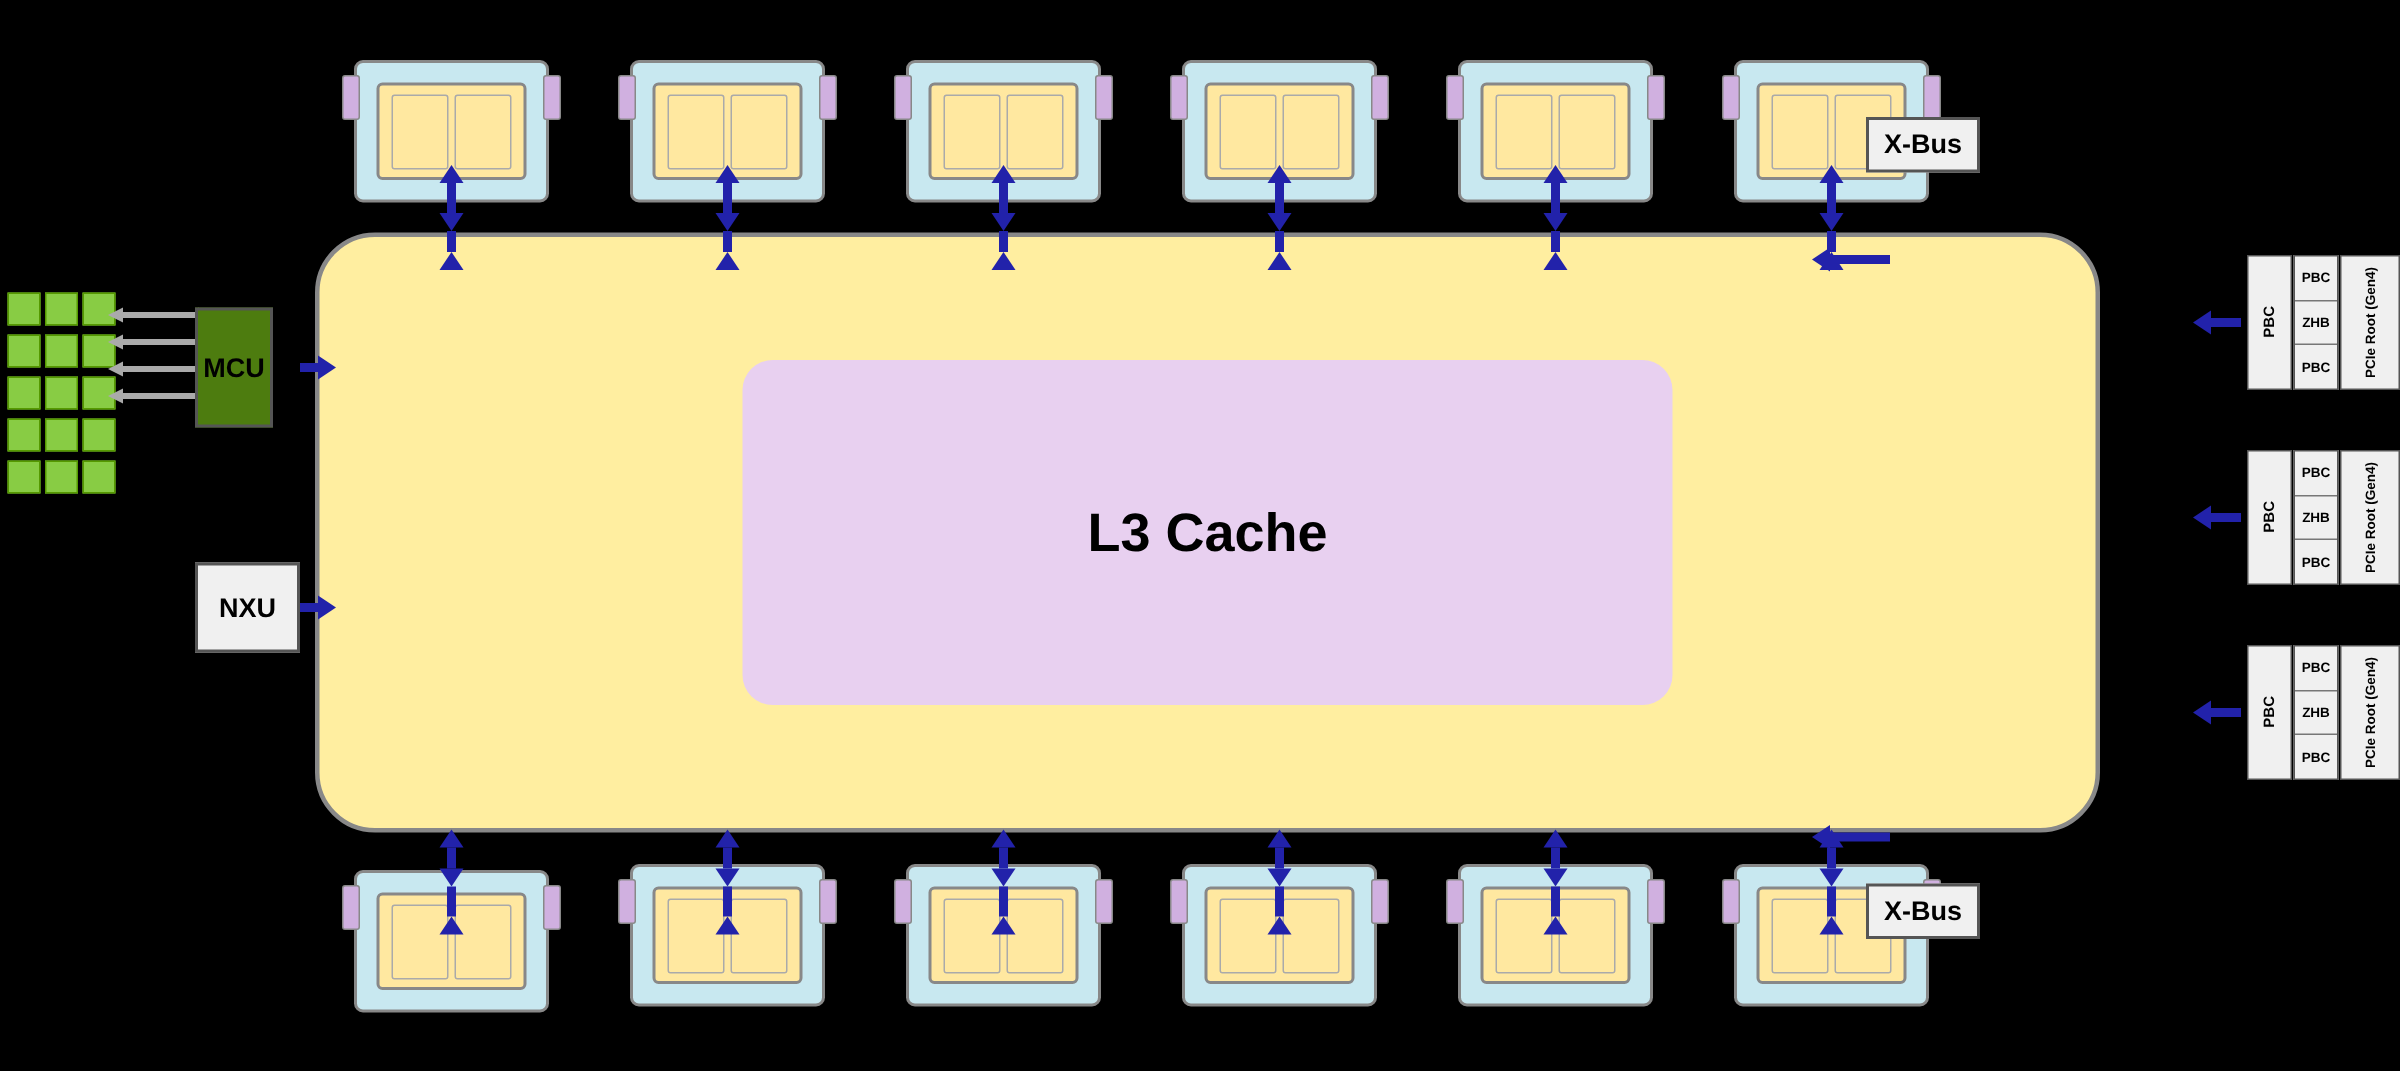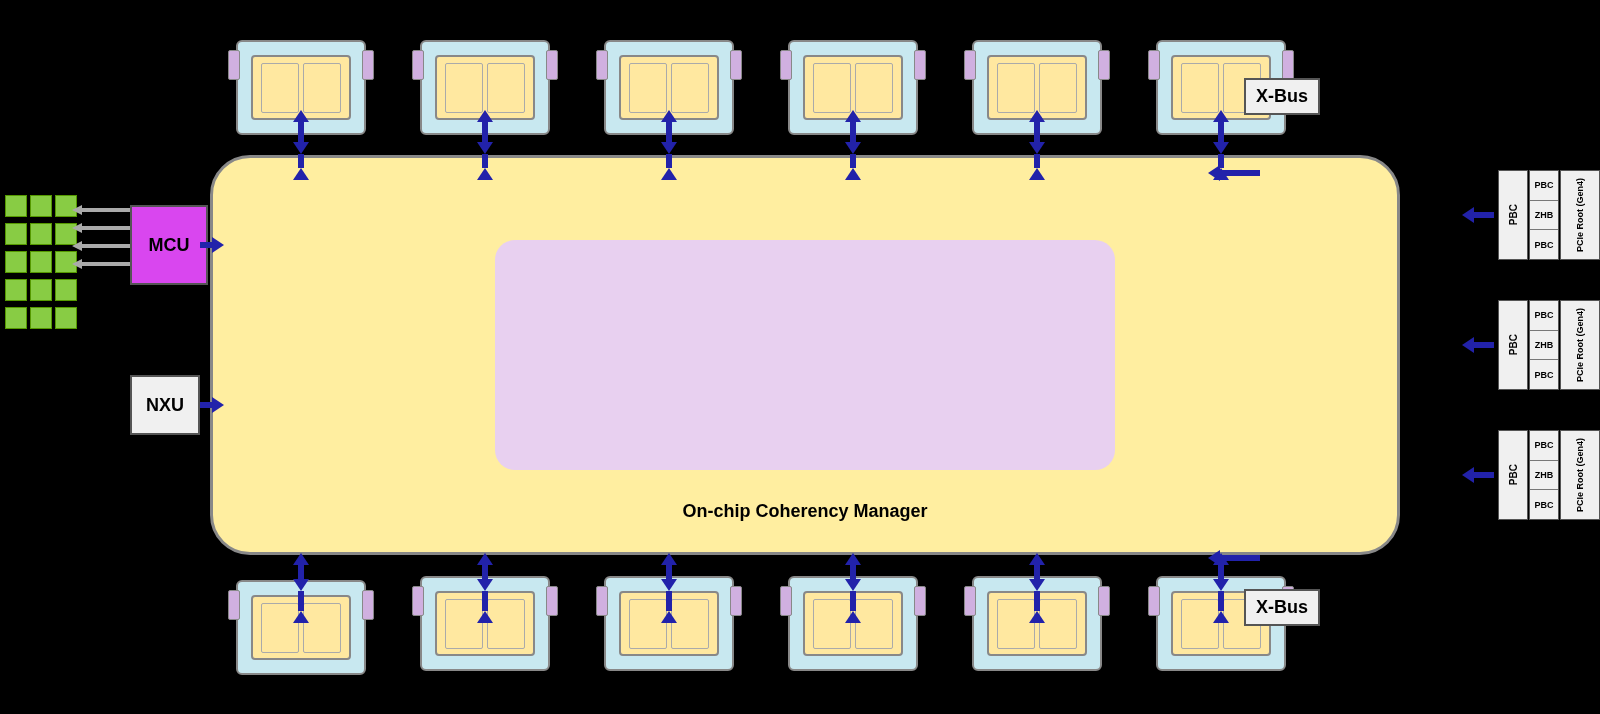--- a/index.html
+++ b/index.html
@@ -131,23 +131,23 @@
       background: #d0b0e0;
       border: 1.5px solid #888;
       border-radius: 2px;
     }
 
     
     .mcu-block {
       position: absolute;
       left: 130px;
       top: 205px;
-      width: 78px;
+      width: 52px;
       height: 80px;
-      background: #d946ef;
+      background: #4d7c0f;
       border: 2px solid #555;
       display: flex;
       align-items: center;
       justify-content: center;
       font-size: 18px;
       font-weight: bold;
     }
 
     .nxu-block {
       position: absolute;
@@ -200,26 +200,25 @@
   </style>
 </head>
 <body>
 
 <div class="diagram-container">
 
   <div class="chip-area">
 
     <div class="l3-cache-box">
       <div class="l3-cache-title">
-        <br>
+        <span>L3 Cache</span><br>
       </div>
     </div>
 
     <div class="interconnect-text">
-      <div>On-chip Coherency Manager</div>
     </div>
   </div>
 
   <div class="core-unit" style="left:228px; top:10px;">
     <div class="core-label">Core</div>
     <div class="core-box">
       <div class="core-wings">
         <div class="core-wing"></div>
         <div class="core-wing"></div>
       </div>

